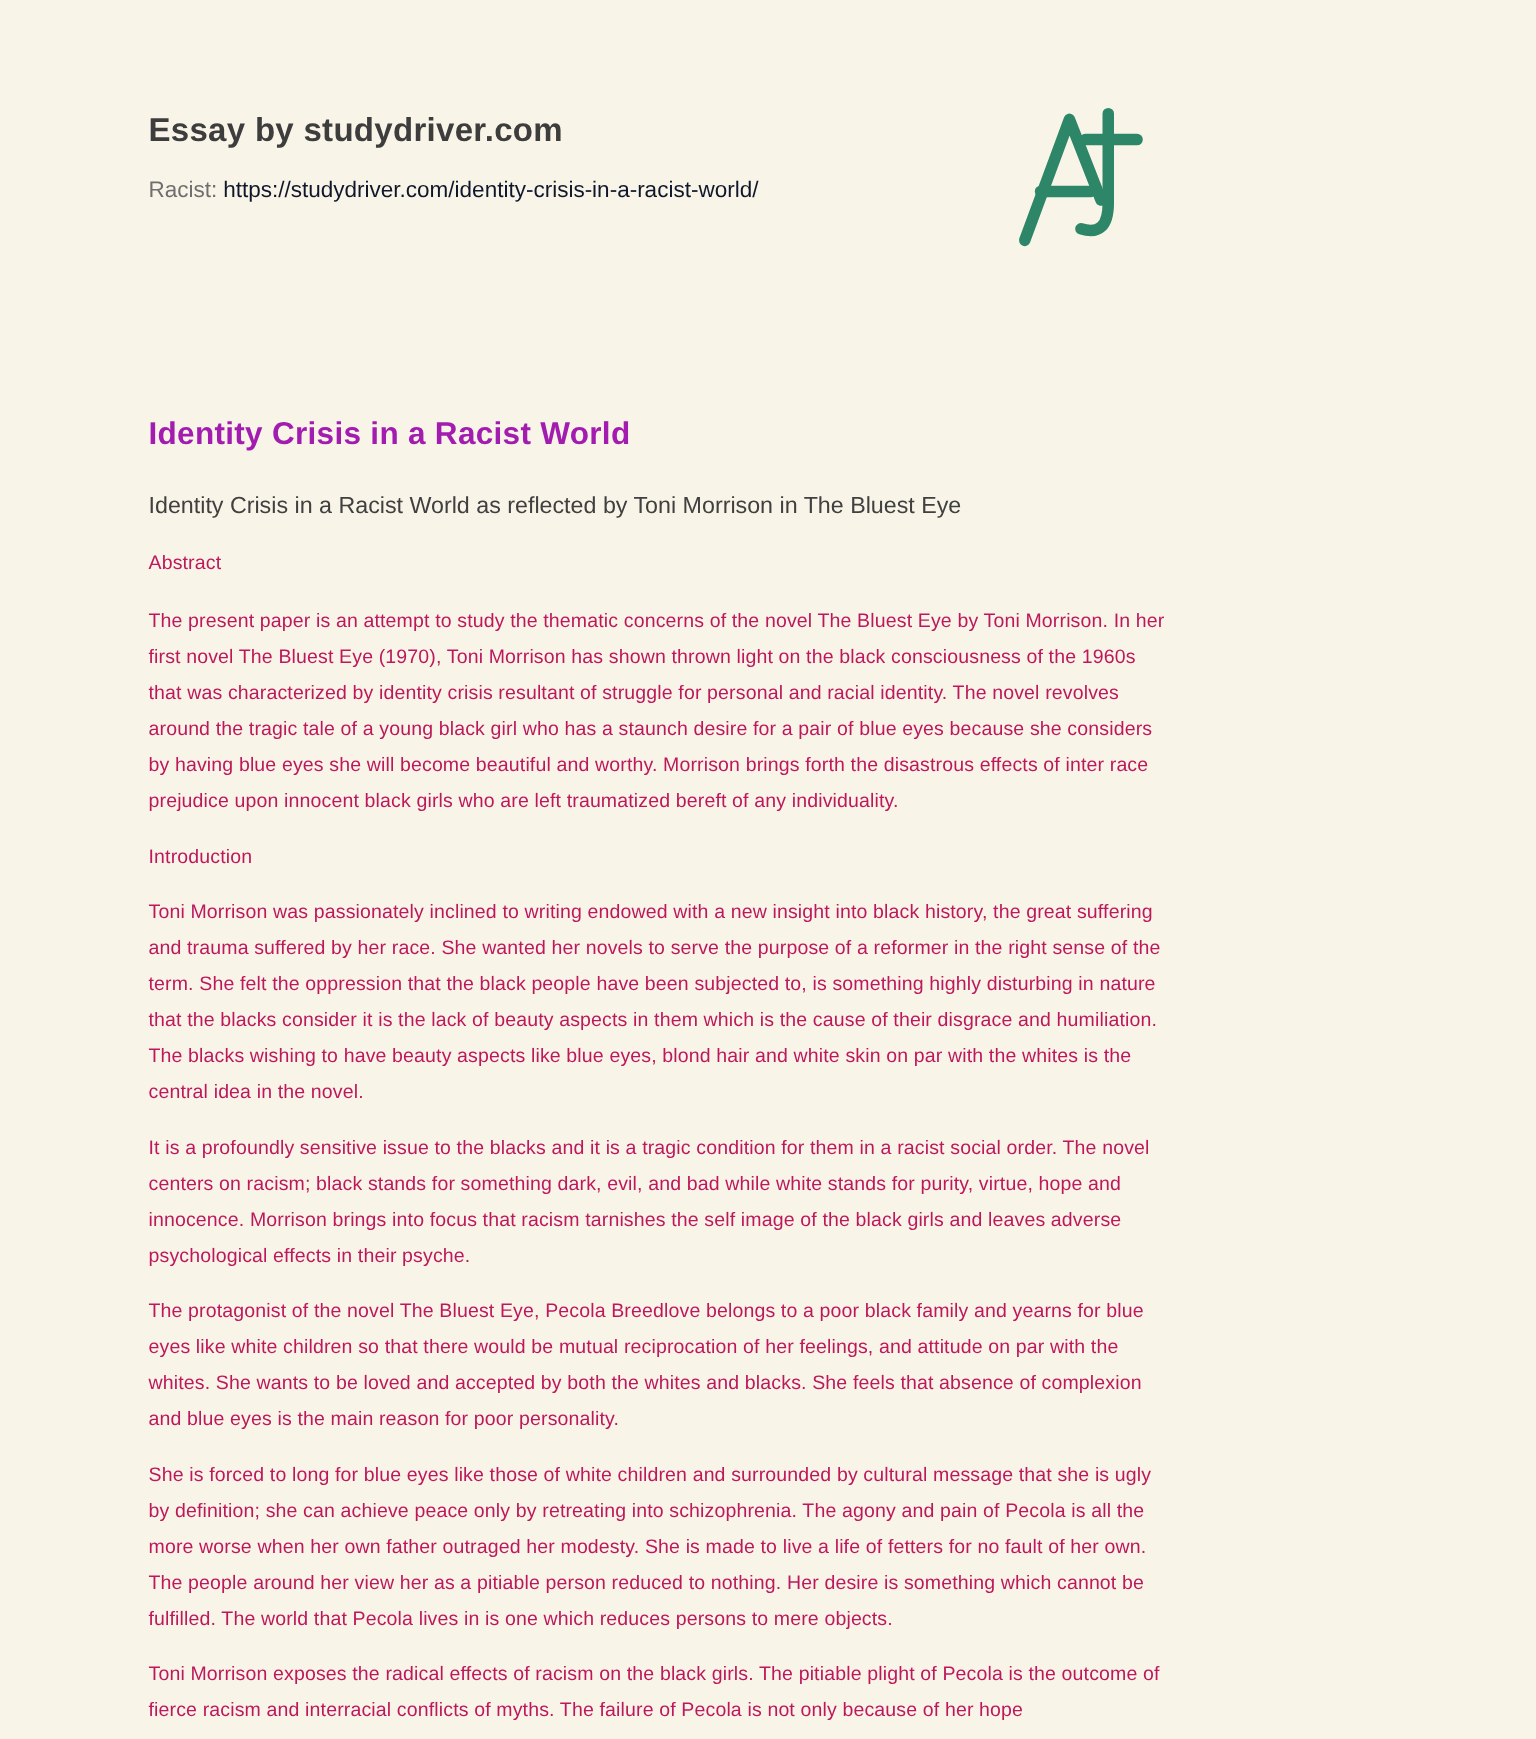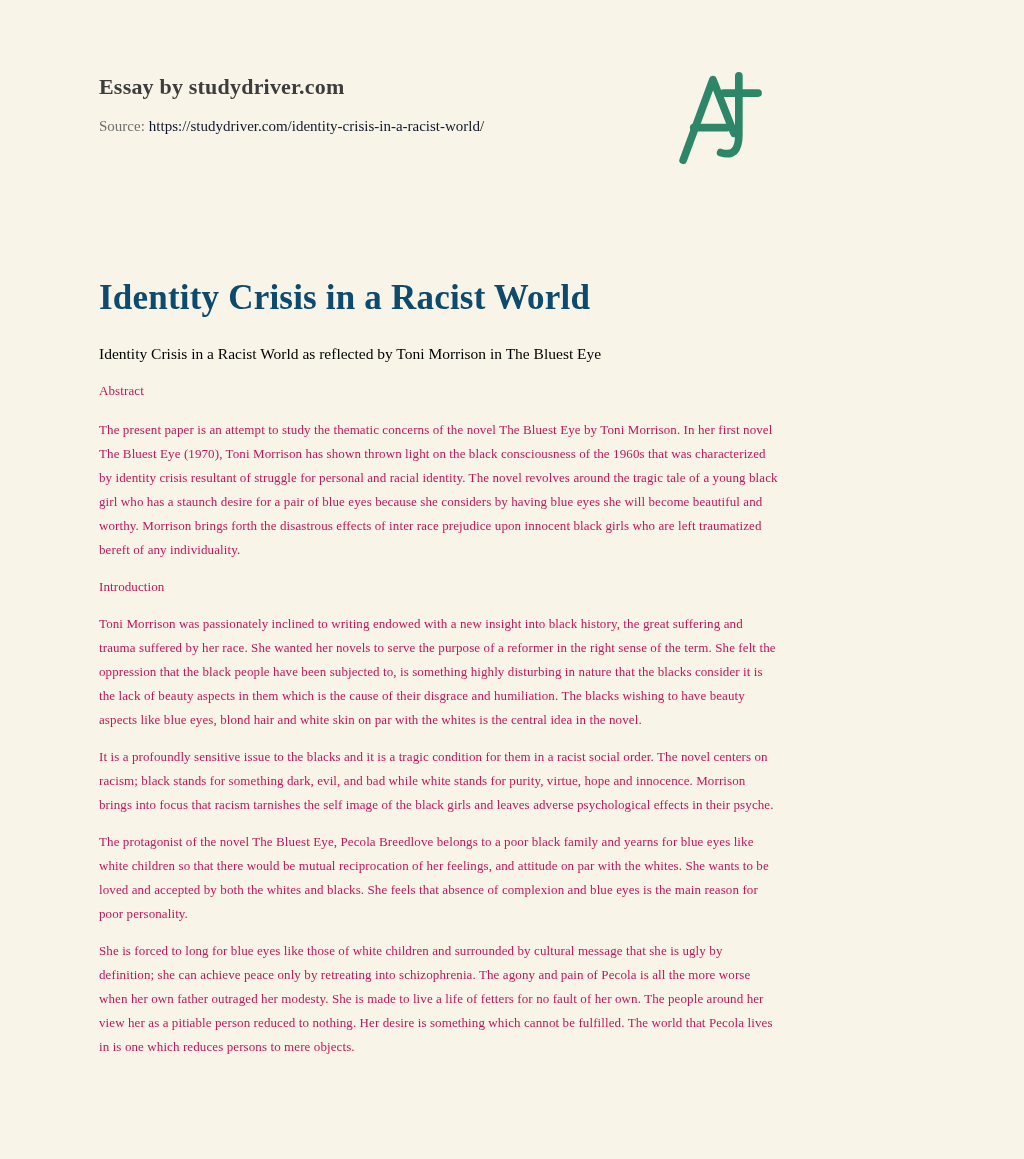--- a/index.html
+++ b/index.html
@@ -9,21 +9,20 @@
     font-family: "Liberation Sans", "DejaVu Sans", sans-serif;
   }
   .page {
     width: 880px;
     height: 1159px;
     box-sizing: border-box;
     padding: 74px 99px 0 99px;
     overflow: hidden;
     position: relative;
     background: #f9f4e8;
-    font-family: Liberation Serif, serif;
   }
   .header-row {
     display: flex;
     justify-content: space-between;
     align-items: flex-start;
   }
   .header-title {
     margin: 0 0 18px 0;
     font-size: 22px;
     font-weight: 700;
@@ -41,30 +40,30 @@
   }
   .logo {
     width: 92px;
     height: 96px;
     margin-top: -4px;
     margin-right: 12px;
     flex: 0 0 auto;
   }
   .article-title {
     margin: 112px 0 0 0;
-    font-size: 35px;
+    font-size: 21px;
     font-weight: 700;
-    color: #0c4a6e;
+    color: #a21caf;
     letter-spacing: 0.2px;
   }
   .subtitle {
     margin: 24px 0 0 0;
     font-size: 15.5px;
     line-height: 24px;
-    color: #000000;
+    color: #404040;
   }
   .body-text, .section-heading {
     font-size: 13px;
     line-height: 24px;
     color: #be185d;
     letter-spacing: 0.1px;
   }
   .section-heading {
     margin: 13px 0 0 0;
     font-weight: 400;
@@ -80,21 +79,21 @@
 </style>
 </head>
 <body>
 
 <div class="page">
 
   <div class="header-row">
     <div>
       <h2 class="header-title">Essay by studydriver.com</h2>
       <div class="source-line">
-        <span>Source:</span><a href="#">https://studydriver.com/identity-crisis-in-a-racist-world/</a>
+        <span>Racist:</span><a href="#">https://studydriver.com/identity-crisis-in-a-racist-world/</a>
       </div>
     </div>
 
     <div class="logo">
       <svg width="92" height="96" viewBox="0 0 95 100" fill="none" xmlns="http://www.w3.org/2000/svg">
         <path d="M6 94 L37 10 L59 66" stroke="#2e8668" stroke-width="8" stroke-linecap="round" stroke-linejoin="round" fill="none"></path>
         <path d="M17 60 L52 60" stroke="#2e8668" stroke-width="8" stroke-linecap="round" fill="none"></path>
         <path d="M64 6 L64 68 Q64 92 45 86" stroke="#2e8668" stroke-width="8" stroke-linecap="round" fill="none"></path>
         <path d="M48 24 L84 24" stroke="#2e8668" stroke-width="8" stroke-linecap="round" fill="none"></path>
       </svg>
@@ -110,16 +109,17 @@
       <h3 class="section-heading">Abstract</h3>
       <p class="body-text tight">The present paper is an attempt to study the thematic concerns of the novel The Bluest Eye by Toni Morrison. In her first novel The Bluest Eye (1970), Toni Morrison has shown thrown light on the black consciousness of the 1960s that was characterized by identity crisis resultant of struggle for personal and racial identity. The novel revolves around the tragic tale of a young black girl who has a staunch desire for a pair of blue eyes because she considers by having blue eyes she will become beautiful and worthy. Morrison brings forth the disastrous effects of inter race prejudice upon innocent black girls who are left traumatized bereft of any individuality.</p>
     </section>
 
     <section>
       <h3 class="section-heading spaced-after">Introduction</h3>
       <p class="body-text">Toni Morrison was passionately inclined to writing endowed with a new insight into black history, the great suffering and trauma suffered by her race. She wanted her novels to serve the purpose of a reformer in the right sense of the term. She felt the oppression that the black people have been subjected to, is something highly disturbing in nature that the blacks consider it is the lack of beauty aspects in them which is the cause of their disgrace and humiliation. The blacks wishing to have beauty aspects like blue eyes, blond hair and white skin on par with the whites is the central idea in the novel.</p>
       <p class="body-text">It is a profoundly sensitive issue to the blacks and it is a tragic condition for them in a racist social order. The novel centers on racism; black stands for something dark, evil, and bad while white stands for purity, virtue, hope and innocence. Morrison brings into focus that racism tarnishes the self image of the black girls and leaves adverse psychological effects in their psyche.</p>
       <p class="body-text">The protagonist of the novel The Bluest Eye, Pecola Breedlove belongs to a poor black family and yearns for blue eyes like white children so that there would be mutual reciprocation of her feelings, and attitude on par with the whites. She wants to be loved and accepted by both the whites and blacks. She feels that absence of complexion and blue eyes is the main reason for poor personality.</p>
       <p class="body-text">She is forced to long for blue eyes like those of white children and surrounded by cultural message that she is ugly by definition; she can achieve peace only by retreating into schizophrenia. The agony and pain of Pecola is all the more worse when her own father outraged her modesty. She is made to live a life of fetters for no fault of her own. The people around her view her as a pitiable person reduced to nothing. Her desire is something which cannot be fulfilled. The world that Pecola lives in is one which reduces persons to mere objects.</p>
+      <p class="body-text">Toni Morrison exposes the radical effects of racism on the black girls. The pitiable plight of Pecola is the outcome of fierce racism and interracial conflicts of myths. The failure of Pecola is not only because of her hope</p>
     </section>
   </main>
 
 </div>
 
 </body></html>

